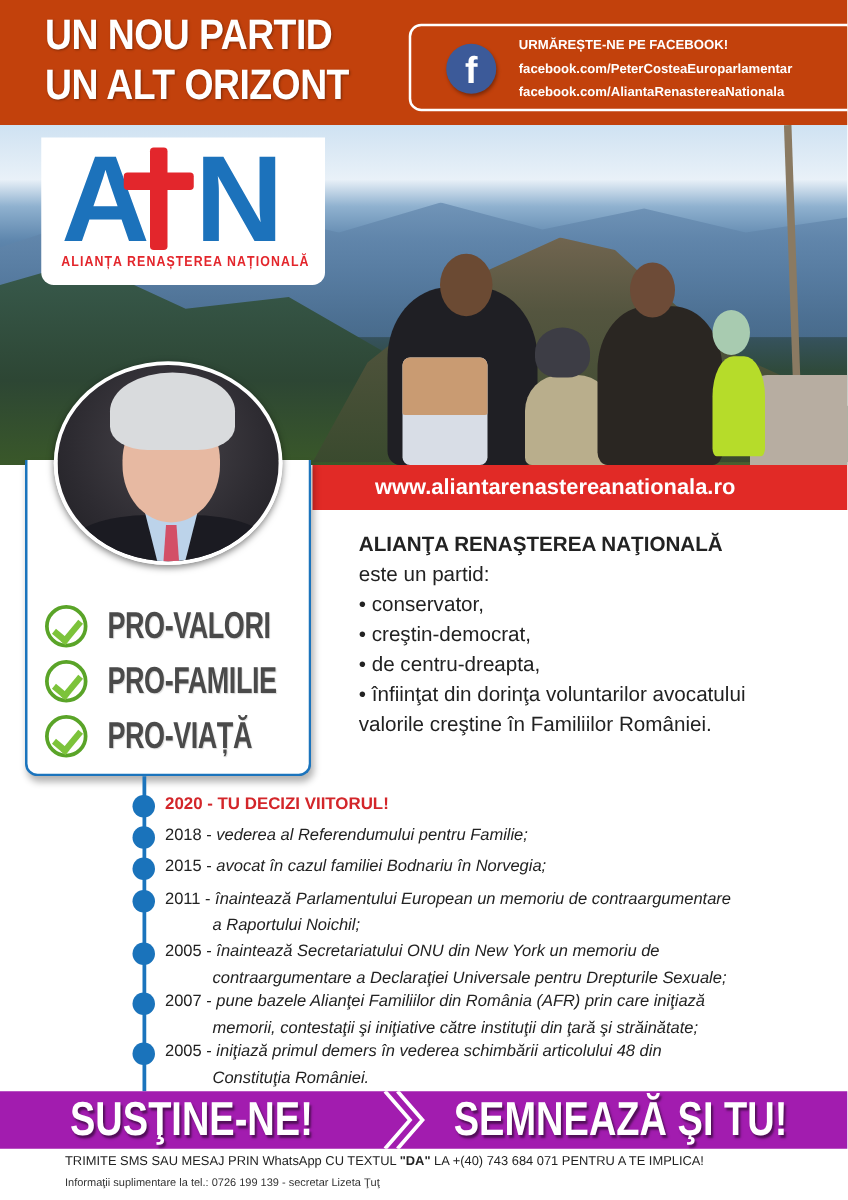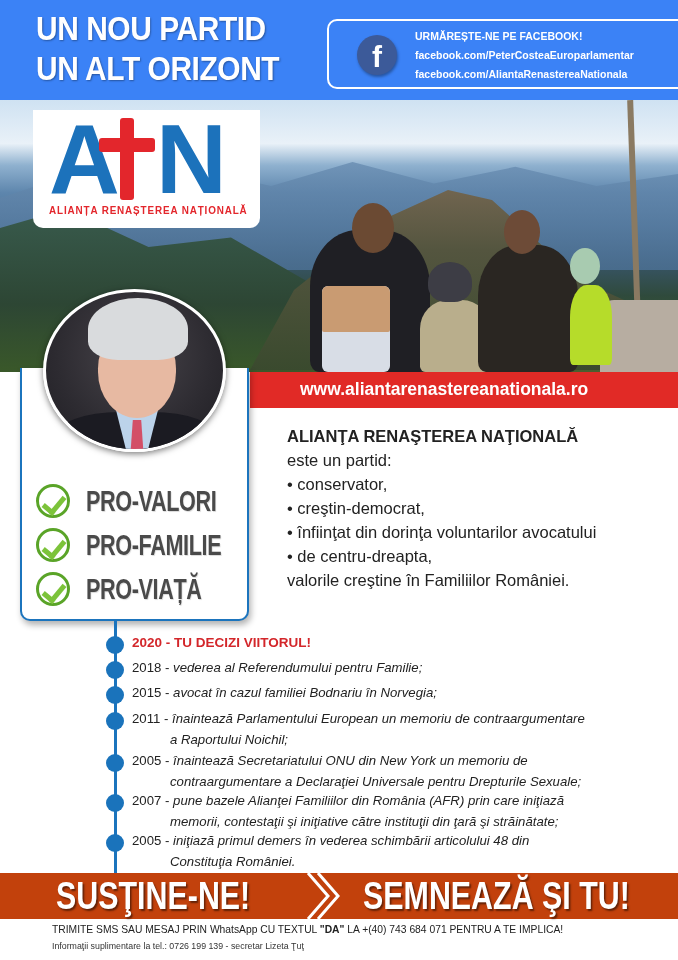--- a/index.html
+++ b/index.html
@@ -1,20 +1,20 @@
 <!DOCTYPE html>
 <html><head>
 <meta charset="utf-8">
 <style>
   * { box-sizing: border-box; margin: 0; padding: 0; }
   html, body { width: 678px; height: 960px; overflow: hidden; background: #ffffff; }
   body { position: relative; font-family: "Liberation Sans", sans-serif; }
 
   
-  .header { position: absolute; left: 0; top: 0; width: 678px; height: 100px; background: #3b82f6; }
+  .header { position: absolute; left: 0; top: 0; width: 678px; height: 100px; background: #c2410c; }
   .headline { position: absolute; left: 36px; top: 8px; color: #fff; font-family: "Liberation Sans", sans-serif;
     font-weight: 700; font-size: 34px; line-height: 40px; letter-spacing: -0.5px; transform: scaleX(0.88); transform-origin: left top;
     text-shadow: 1px 1px 2px rgba(0,0,0,0.35); }
   .fb-box { position: absolute; left: 327px; top: 19px; width: 360px; height: 70px; border: 2px solid #fff; border-radius: 10px; }
   .fb-icon { position: absolute; left: 28px; top: 14px; width: 40px; height: 40px; border-radius: 50%; background: #3c5a99;
     box-shadow: 1px 2px 3px rgba(0,0,0,0.35); color: #fff; font-weight: 700; font-size: 30px; text-align: center; line-height: 44px;
     font-family: "Liberation Sans", sans-serif; }
   .fb-lines { position: absolute; left: 86px; top: 6px; color: #fff; font-size: 10.5px; font-weight: 700; }
   .fb-lines div { height: 19px; line-height: 19px; }
 
@@ -80,21 +80,21 @@
   .tl-line { position: absolute; left: 114px; top: 621px; width: 3px; height: 252px; background: #1b74bd; }
   .tl-item { position: absolute; left: 106px; }
   .tl-dot { position: absolute; left: 0; top: 2px; width: 18px; height: 18px; border-radius: 50%; background: #1a73bb; }
   .tl-text { position: absolute; left: 26px; top: 0; width: 550px; font-size: 13.2px; line-height: 18px; color: #222; }
   .tl-text .yr { font-style: normal; }
   .tl-text .desc-i { font-style: italic; }
   .tl-head { color: #d3262a; font-weight: 700; font-size: 13.5px; }
   .tl-cont { position: absolute; left: 64px; top: 22px; white-space: nowrap; font-style: italic; font-size: 13.2px; color: #222; }
 
   
-  .banner { position: absolute; left: 0; top: 873px; width: 678px; height: 46px; background: #c2410c; }
+  .banner { position: absolute; left: 0; top: 873px; width: 678px; height: 46px; background: #a21caf; }
   .banner-left { position: absolute; left: 56px; top: 2px; color: #fff; font-weight: 700; font-size: 38px; line-height: 42px; transform: scaleX(0.8); transform-origin: left top; white-space: nowrap; text-shadow: 2px 2px 2px rgba(0,0,0,0.5); }
   .banner-right { position: absolute; left: 363px; top: 2px; color: #fff; font-weight: 700; font-size: 38px; line-height: 42px; transform: scaleX(0.8); transform-origin: left top; white-space: nowrap; text-shadow: 2px 2px 2px rgba(0,0,0,0.5); }
   .chev { position: absolute; top: 0; width: 26px; height: 46px; }
   .chev svg { display: block; }
 
   .footer1 { position: absolute; left: 52px; top: 924px; font-size: 10.3px; color: #222; white-space: nowrap; }
   .footer1 b { font-weight: 700; }
   .footer2 { position: absolute; left: 52px; top: 941px; font-size: 8.8px; color: #333; white-space: nowrap; }
 </style>
 </head>
@@ -167,22 +167,22 @@
     <div class="check"></div>
     <div class="value-label">PRO-VIAȚĂ</div>
   </div>
 </div>
 
 <div class="desc">
   <div class="desc-title">ALIANŢA RENAŞTEREA NAŢIONALĂ</div>
   <div>este un partid:</div>
   <div>• conservator,</div>
   <div>• creştin-democrat,</div>
+  <div>• de centru-dreapta,</div>
   <div>• înfiinţat din dorinţa voluntarilor avocatului</div>
-  <div>• de centru-dreapta,</div>
   <div>valorile creştine în Familiilor României.</div>
 </div>
 
 <div class="tl-line"></div>
 
 <div class="tl-item" style="top:634px;">
   <div class="tl-dot"></div>
   <div class="tl-text tl-head">2020 - TU DECIZI VIITORUL!</div>
 </div>
 

